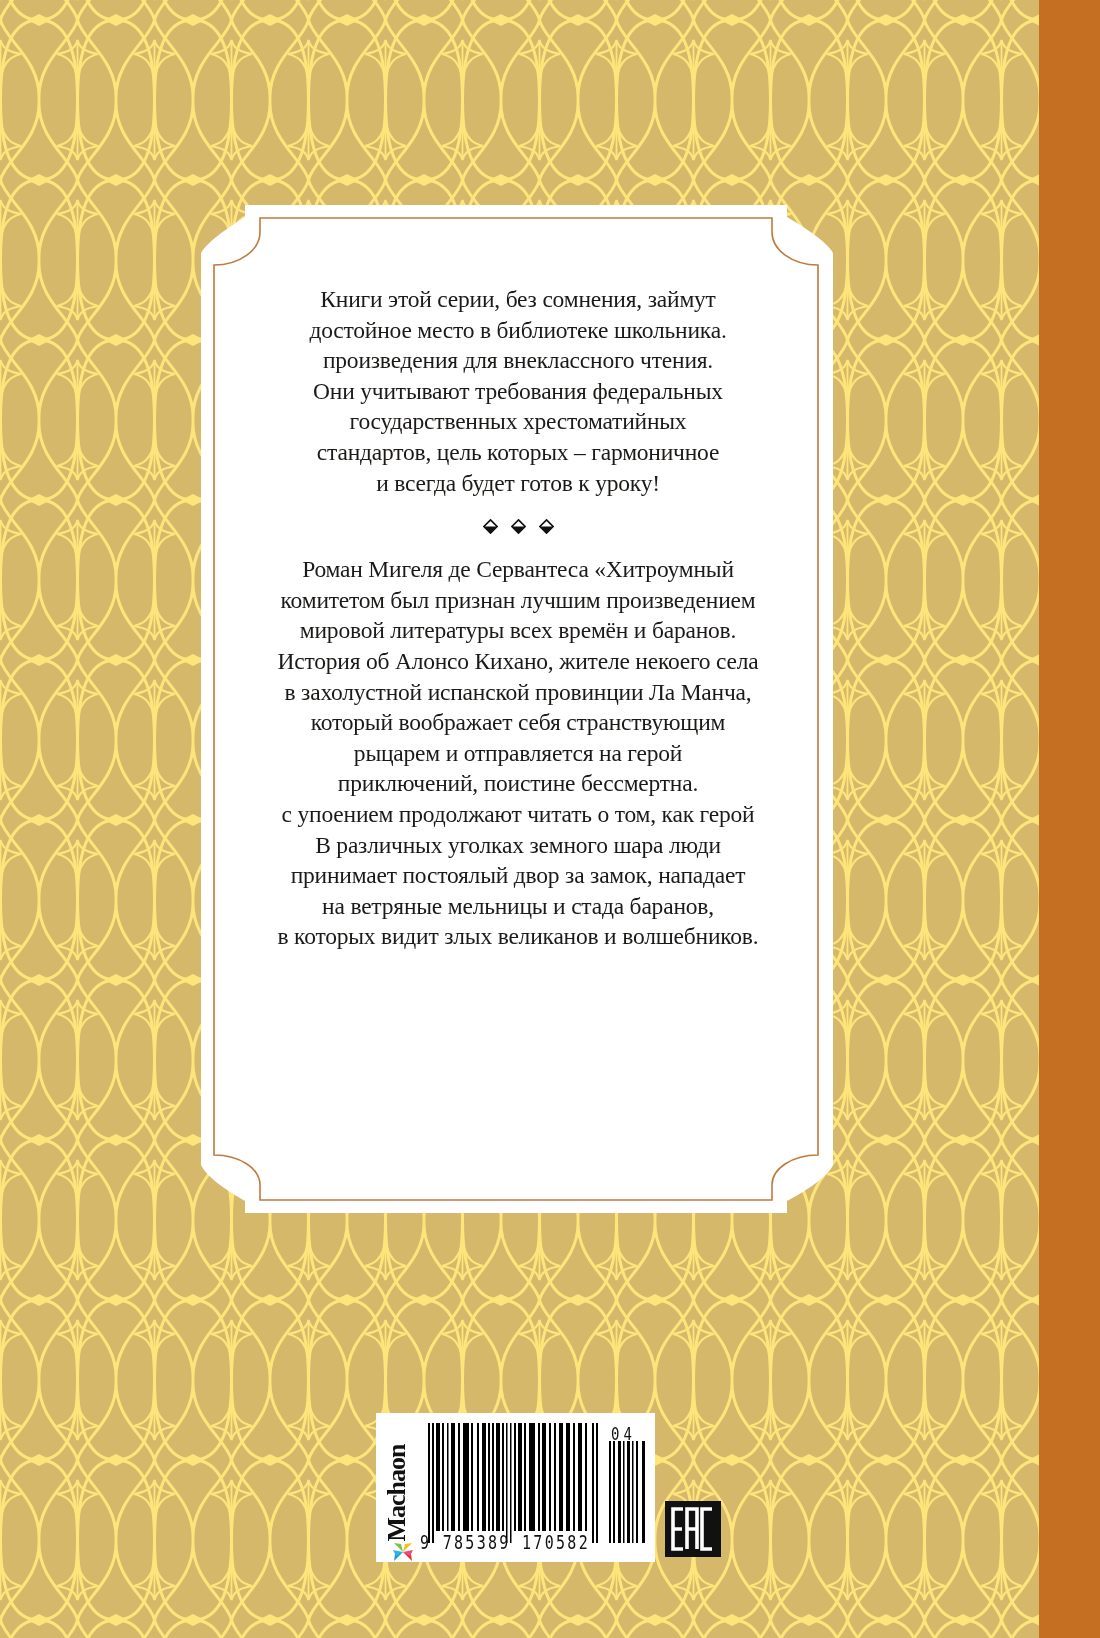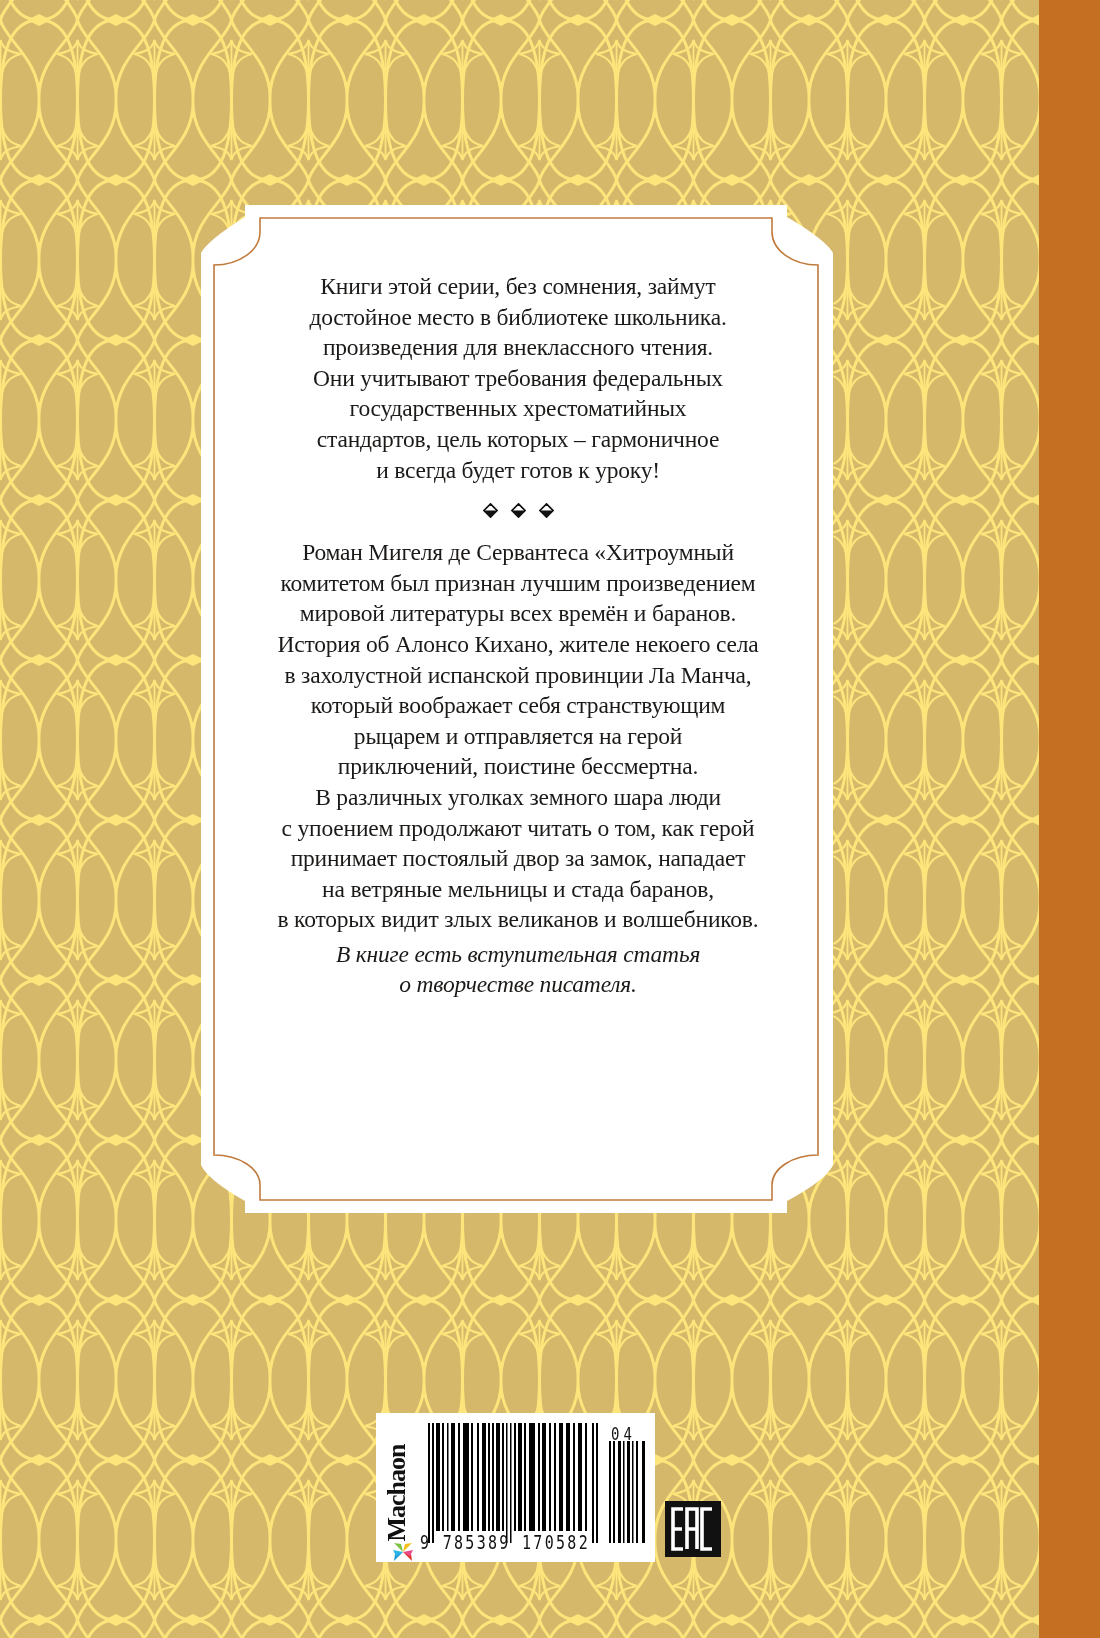--- a/index.html
+++ b/index.html
@@ -2,21 +2,21 @@
 <html><head>
 <meta charset="utf-8">
 <style>
   html, body { margin:0; padding:0; }
   body { width:1100px; height:1638px; position:relative; overflow:hidden; background:#d6b86b; font-family:"Liberation Serif", "DejaVu Serif", serif; }
   #cover { position:absolute; left:0; top:0; width:1100px; height:1638px; }
   #pattern { position:absolute; left:0; top:0; width:1039px; height:1638px; }
   #spine { position:absolute; left:1039px; top:0; width:61px; height:1638px; background:#c56f23; }
   #frame-svg { position:absolute; left:0; top:0; width:1100px; height:1638px; pointer-events:none; }
   #text-block { position:absolute; left:220px; top:267px; width:596px; text-align:center; color:#1c1a18; font-size:23.5px; line-height:30.6px; letter-spacing:-0.2px; }
-  #text-block p { margin:4px; }
+  #text-block p { margin:17px; }
   .line { display:block; white-space:nowrap; }
   #para1 { }
   #separator { margin:14px 0 16px 0; height:22px; display:flex; justify-content:center; align-items:center; gap:13px; }
   .diamond { width:15px; height:15px; display:inline-block; }
   #para2 { }
   #note { margin-top:18px; font-style:italic; font-size:23.5px; }
   #barcode-box { position:absolute; left:376px; top:1413px; width:279px; height:149px; background:#ffffff; }
   #publisher-logo { position:absolute; left:6px; top:8px; width:30px; height:135px; }
   #publisher-name { position:absolute; left:-44px; top:57px; width:118px; height:30px; transform:rotate(-90deg); font-family:"Liberation Serif", serif; font-weight:bold; font-size:26px; letter-spacing:-1px; color:#111; text-align:center; line-height:30px; }
   #logo-icon { position:absolute; left:10px; top:120px; width:22px; height:22px; }
@@ -95,31 +95,27 @@
 
     <p id="para2">
       <span class="line">Роман Мигеля де Сервантеса «Хитроумный</span>
       <span class="line">комитетом был признан лучшим произведением</span>
       <span class="line">мировой литературы всех времён и баранов.</span>
       <span class="line">История об Алонсо Кихано, жителе некоего села</span>
       <span class="line">в захолустной испанской провинции Ла Манча,</span>
       <span class="line">который воображает себя странствующим</span>
       <span class="line">рыцарем и отправляется на герой</span>
       <span class="line">приключений, поистине бессмертна.</span>
+      <span class="line">с упоением продолжают читать о том, как герой</span>
       <span class="line">В различных уголках земного шара люди</span>
-      <span class="line">с упоением продолжают читать о том, как герой</span>
       <span class="line">принимает постоялый двор за замок, нападает</span>
       <span class="line">на ветряные мельницы и стада баранов,</span>
       <span class="line">в которых видит злых великанов и волшебников.</span>
     </p>
 
-    <p id="note">
-      <span class="line">В книге есть вступительная статья</span>
-      <span class="line">о творчестве писателя.</span>
-    </p>
   </div>
 
   <div id="barcode-box">
     <div id="publisher-logo">
       <div id="publisher-name">Machaon</div>
       <svg id="logo-icon" viewBox="0 0 22 22">
         <path d="M11,11 L2,2 L9,3 Z" fill="#7dc243"></path>
         <path d="M11,11 L20,2 L13,3 Z" fill="#f2c21b"></path>
         <path d="M11,11 L2,20 L3,13 Z" fill="#1f9ad6"></path>
         <path d="M11,11 L20,20 L19,13 Z" fill="#e0312f"></path>

